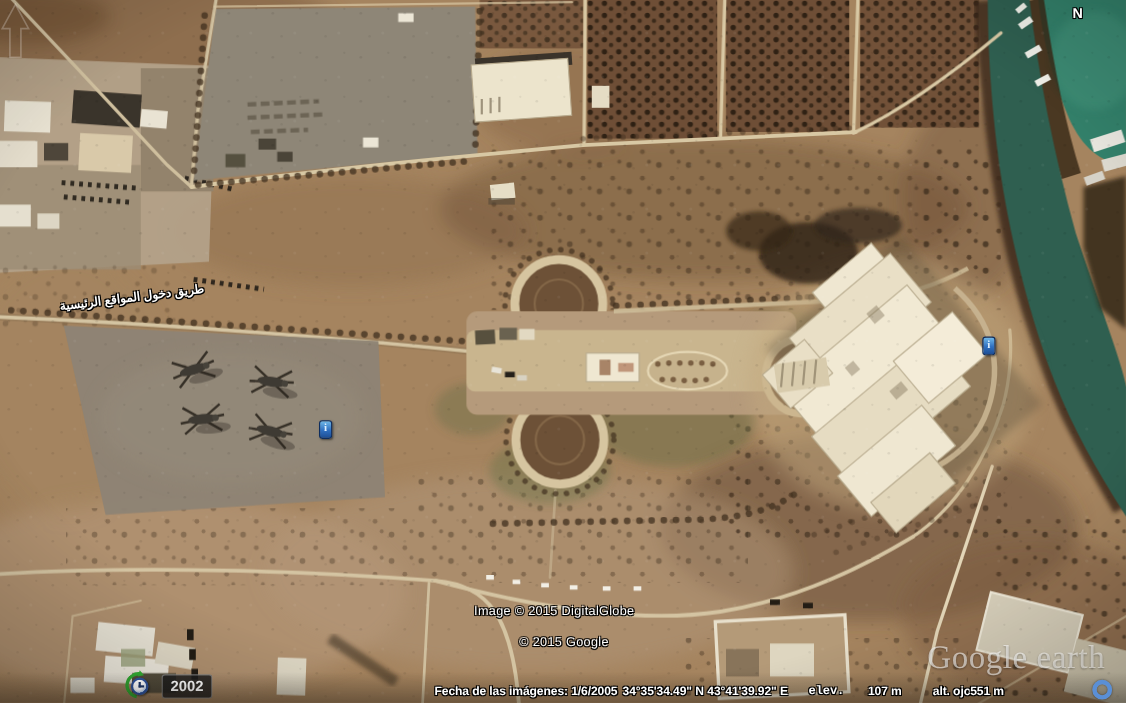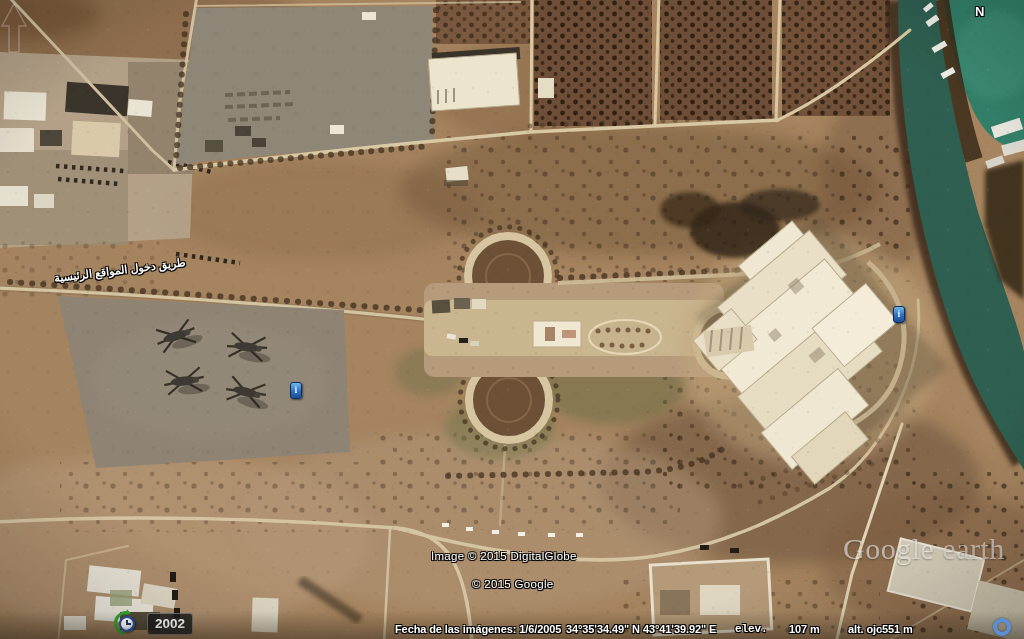--- a/index.html
+++ b/index.html
@@ -54,21 +54,21 @@
   }
   .yearbox{
     margin-left:9px;background:rgba(28,28,28,.85);border:1px solid rgba(160,160,160,.6);
     border-radius:3px;padding:0 7px;height:20px;line-height:19px;
     font-size:13.5px;font-weight:bold;color:#fff;
   }
   
   .copy1{position:absolute;left:431px;top:550px;font-size:11.5px;letter-spacing:.3px;}
   .copy2{position:absolute;left:472px;top:578px;font-size:11.5px;letter-spacing:.3px;}
   .gelogo{
-    position:absolute;left:843px;top:532px;font-family:"Liberation Serif",serif;
+    position:absolute;left:843px;top:581px;font-family:"Liberation Serif",serif;
     font-size:30px;color:rgba(255,255,255,.58);text-shadow:0 1px 2px rgba(0,0,0,.35);
     letter-spacing:.5px;
   }
   .gelogo .earth{color:rgba(255,255,255,.5);margin-left:8px;}
   
   .statusgrad{
     position:absolute;left:0;bottom:0;width:1024px;height:28px;
     background:linear-gradient(180deg,rgba(15,10,5,0),rgba(15,10,5,.35));
     pointer-events:none;
   }

